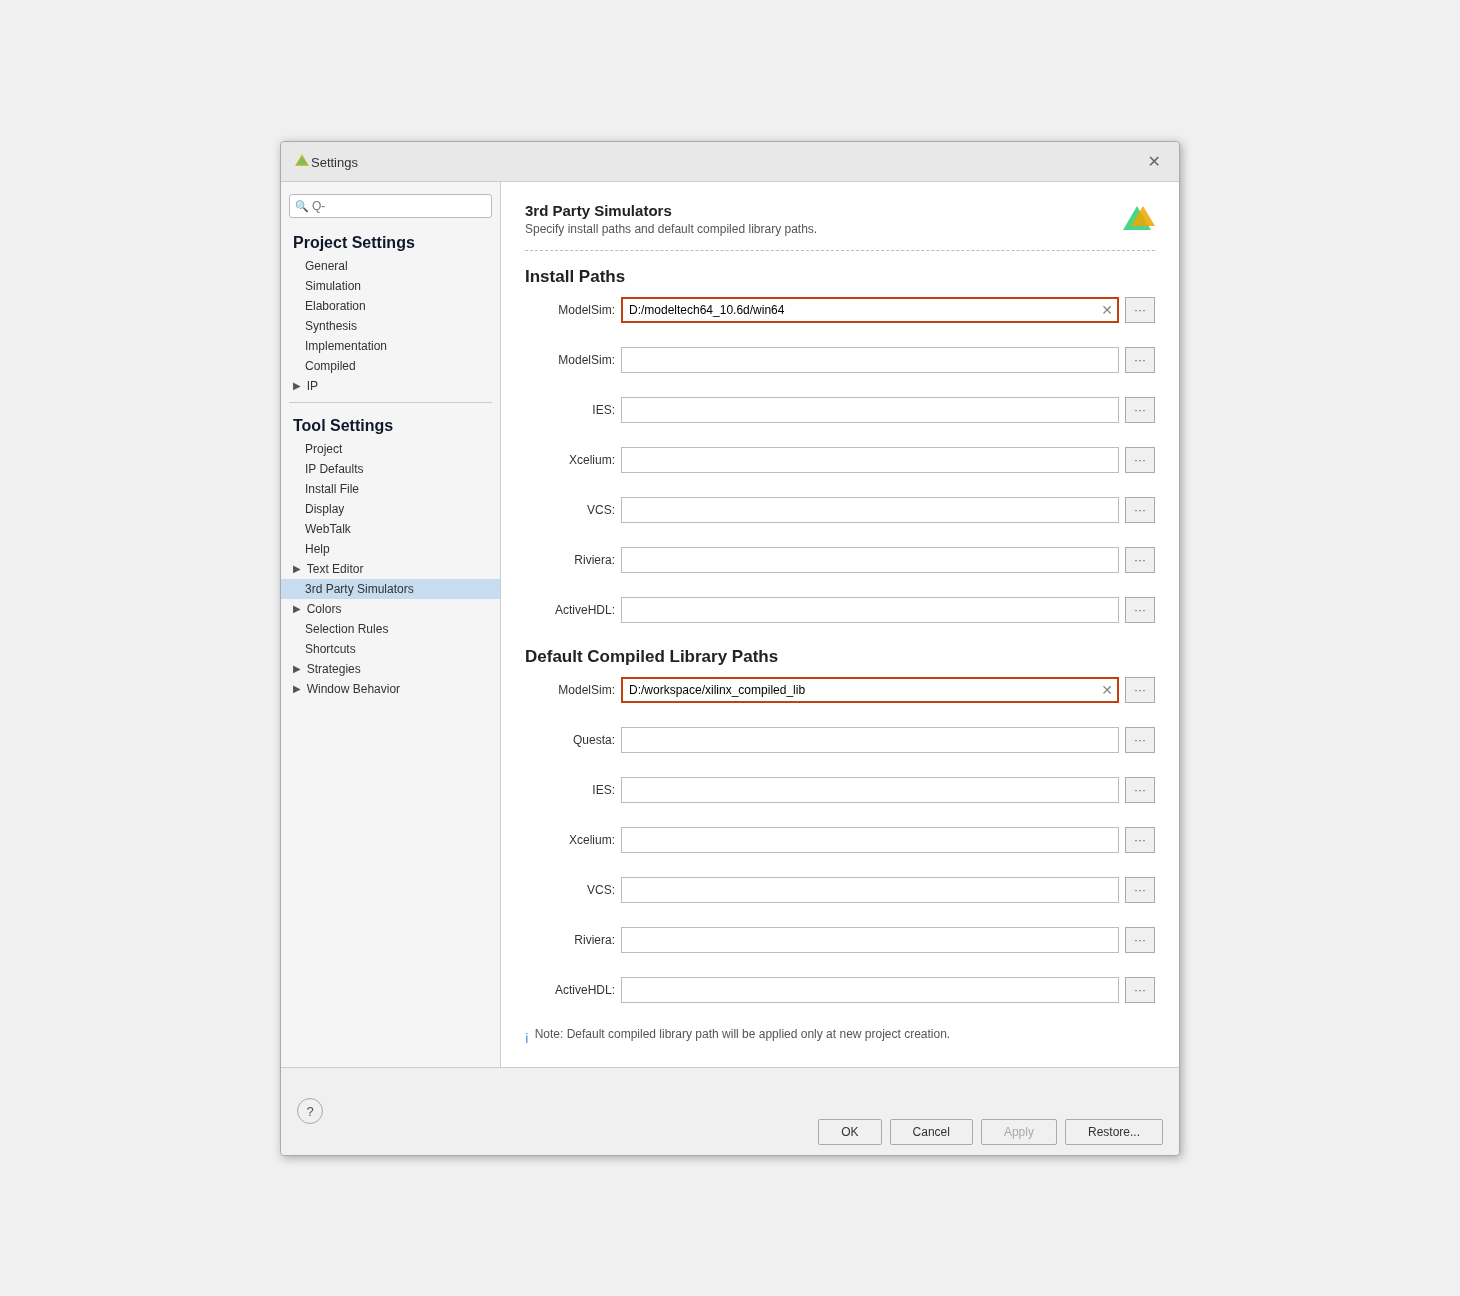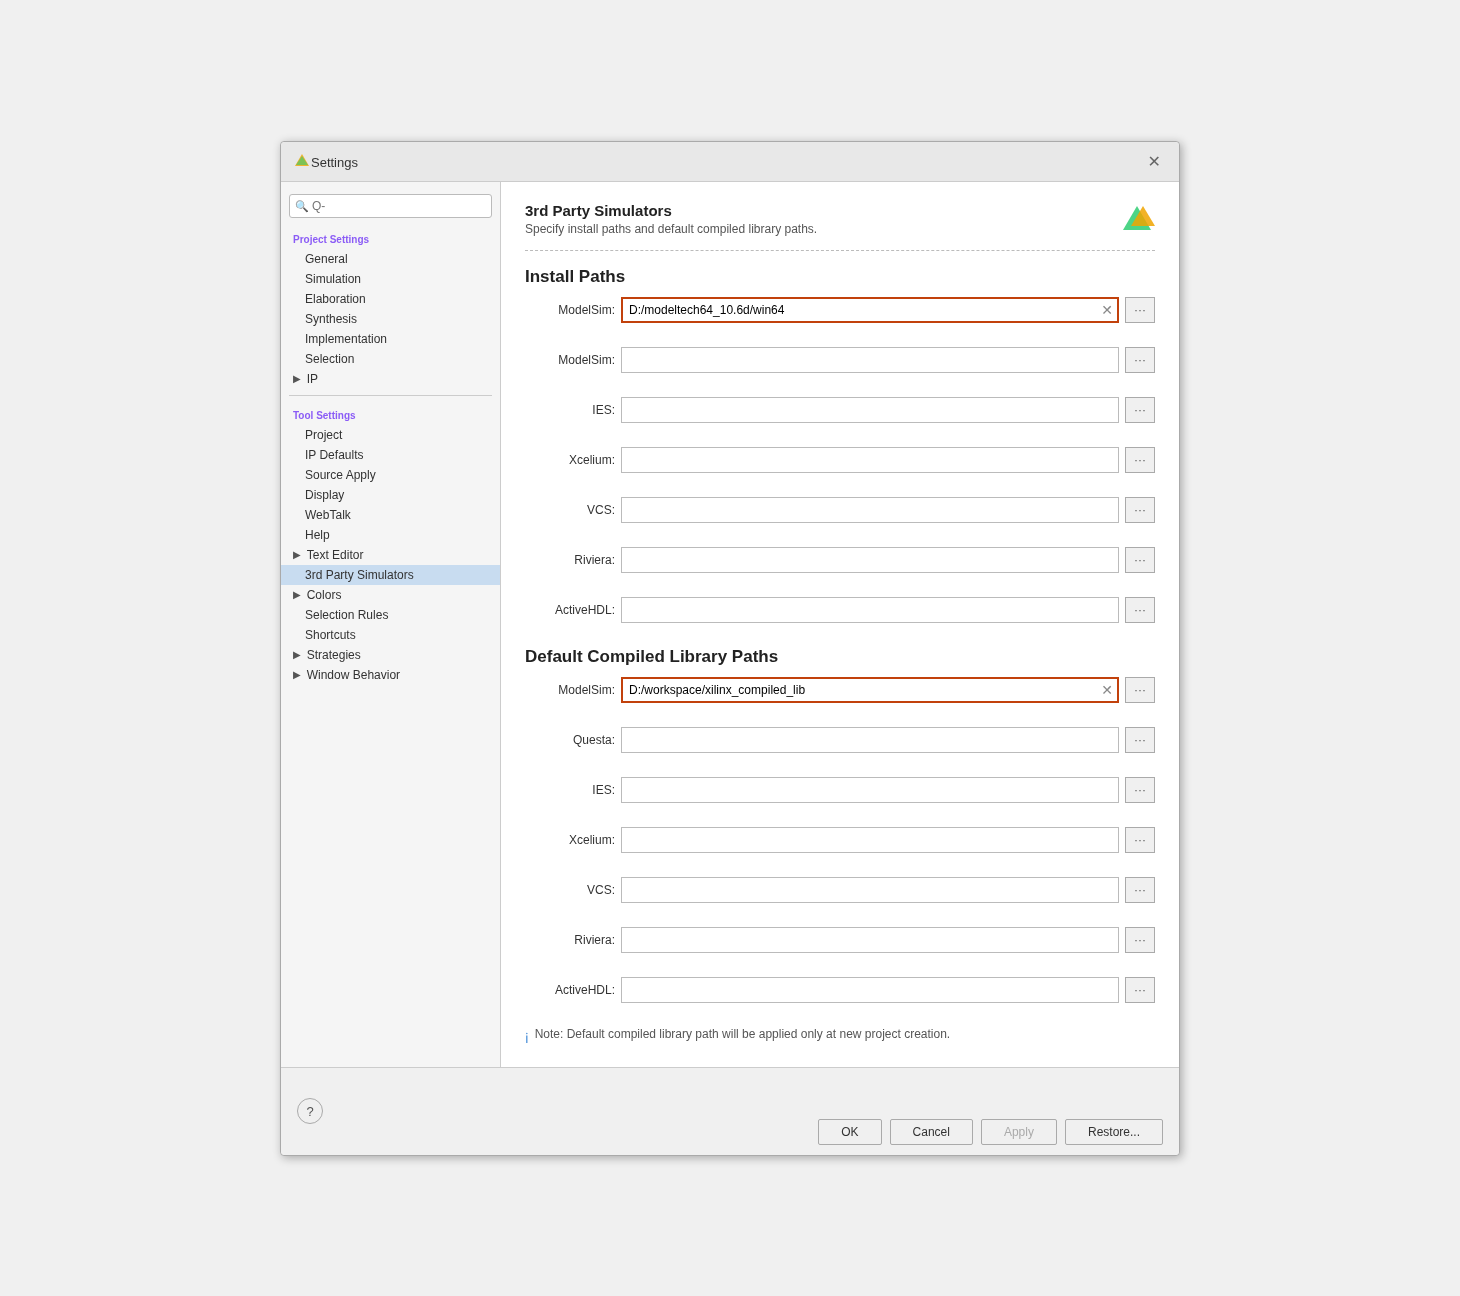--- a/index.html
+++ b/index.html
@@ -80,22 +80,22 @@
     .search-icon-inner {
       position: absolute;
       left: 6px;
       top: 50%;
       transform: translateY(-50%);
       color: #888;
       font-size: 11px;
     }
     .section-header {
       font-weight: bold;
-      font-size: 10px;
-      color: #8b5cf6;
+      font-size: 16px;
+      color: #0f172a;
       padding: 8px 12px 4px 12px;
     }
     .sidebar-item {
       padding: 3px 12px 3px 24px;
       cursor: pointer;
       color: #333;
       font-size: 12px;
       display: flex;
       align-items: center;
       gap: 4px;
@@ -300,38 +300,38 @@
       <div class="sidebar-item">
         <span>Elaboration</span>
       </div>
       <div class="sidebar-item">
         <span>Synthesis</span>
       </div>
       <div class="sidebar-item">
         <span>Implementation</span>
       </div>
       <div class="sidebar-item">
-        <span>Selection</span>
+        <span>Compiled</span>
       </div>
       <div class="sidebar-item has-arrow">
         <span class="arrow">▶</span>
         <span>IP</span>
       </div>
 
       <hr class="sidebar-divider">
 
       <div class="section-header">Tool Settings</div>
       <div class="sidebar-item">
         <span>Project</span>
       </div>
       <div class="sidebar-item">
         <span>IP Defaults</span>
       </div>
       <div class="sidebar-item">
-        <span>Source Apply</span>
+        <span>Install File</span>
       </div>
       <div class="sidebar-item">
         <span>Display</span>
       </div>
       <div class="sidebar-item">
         <span>WebTalk</span>
       </div>
       <div class="sidebar-item">
         <span>Help</span>
       </div>

